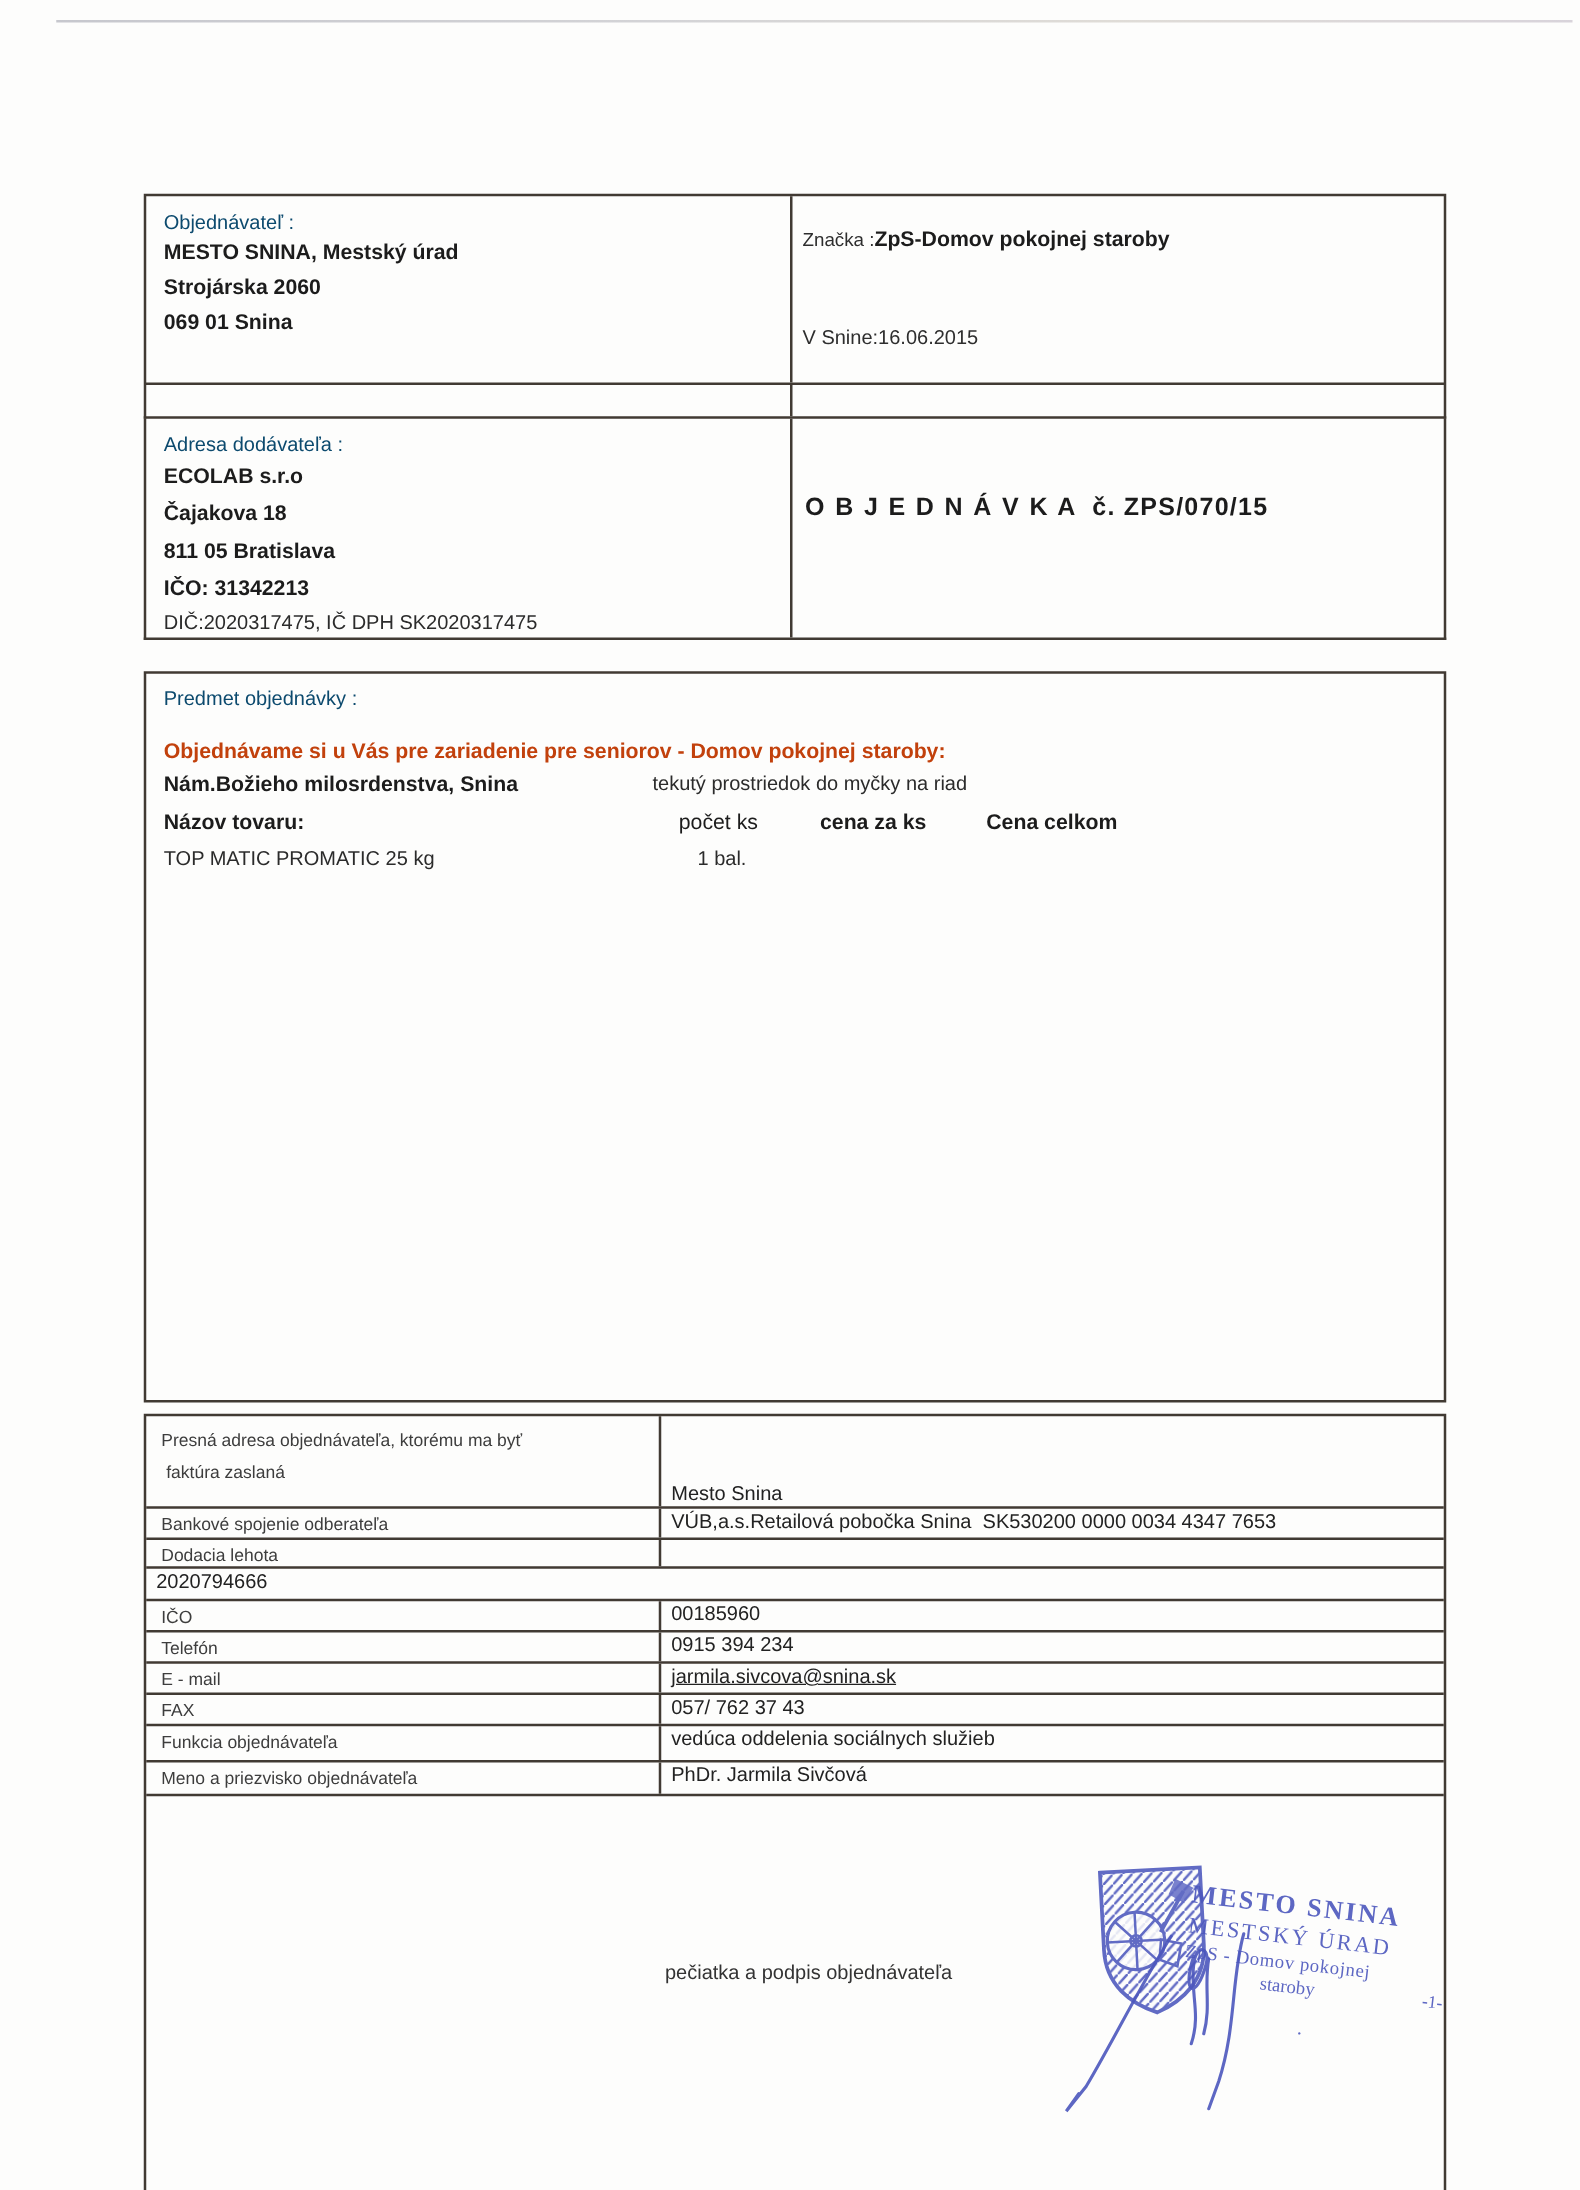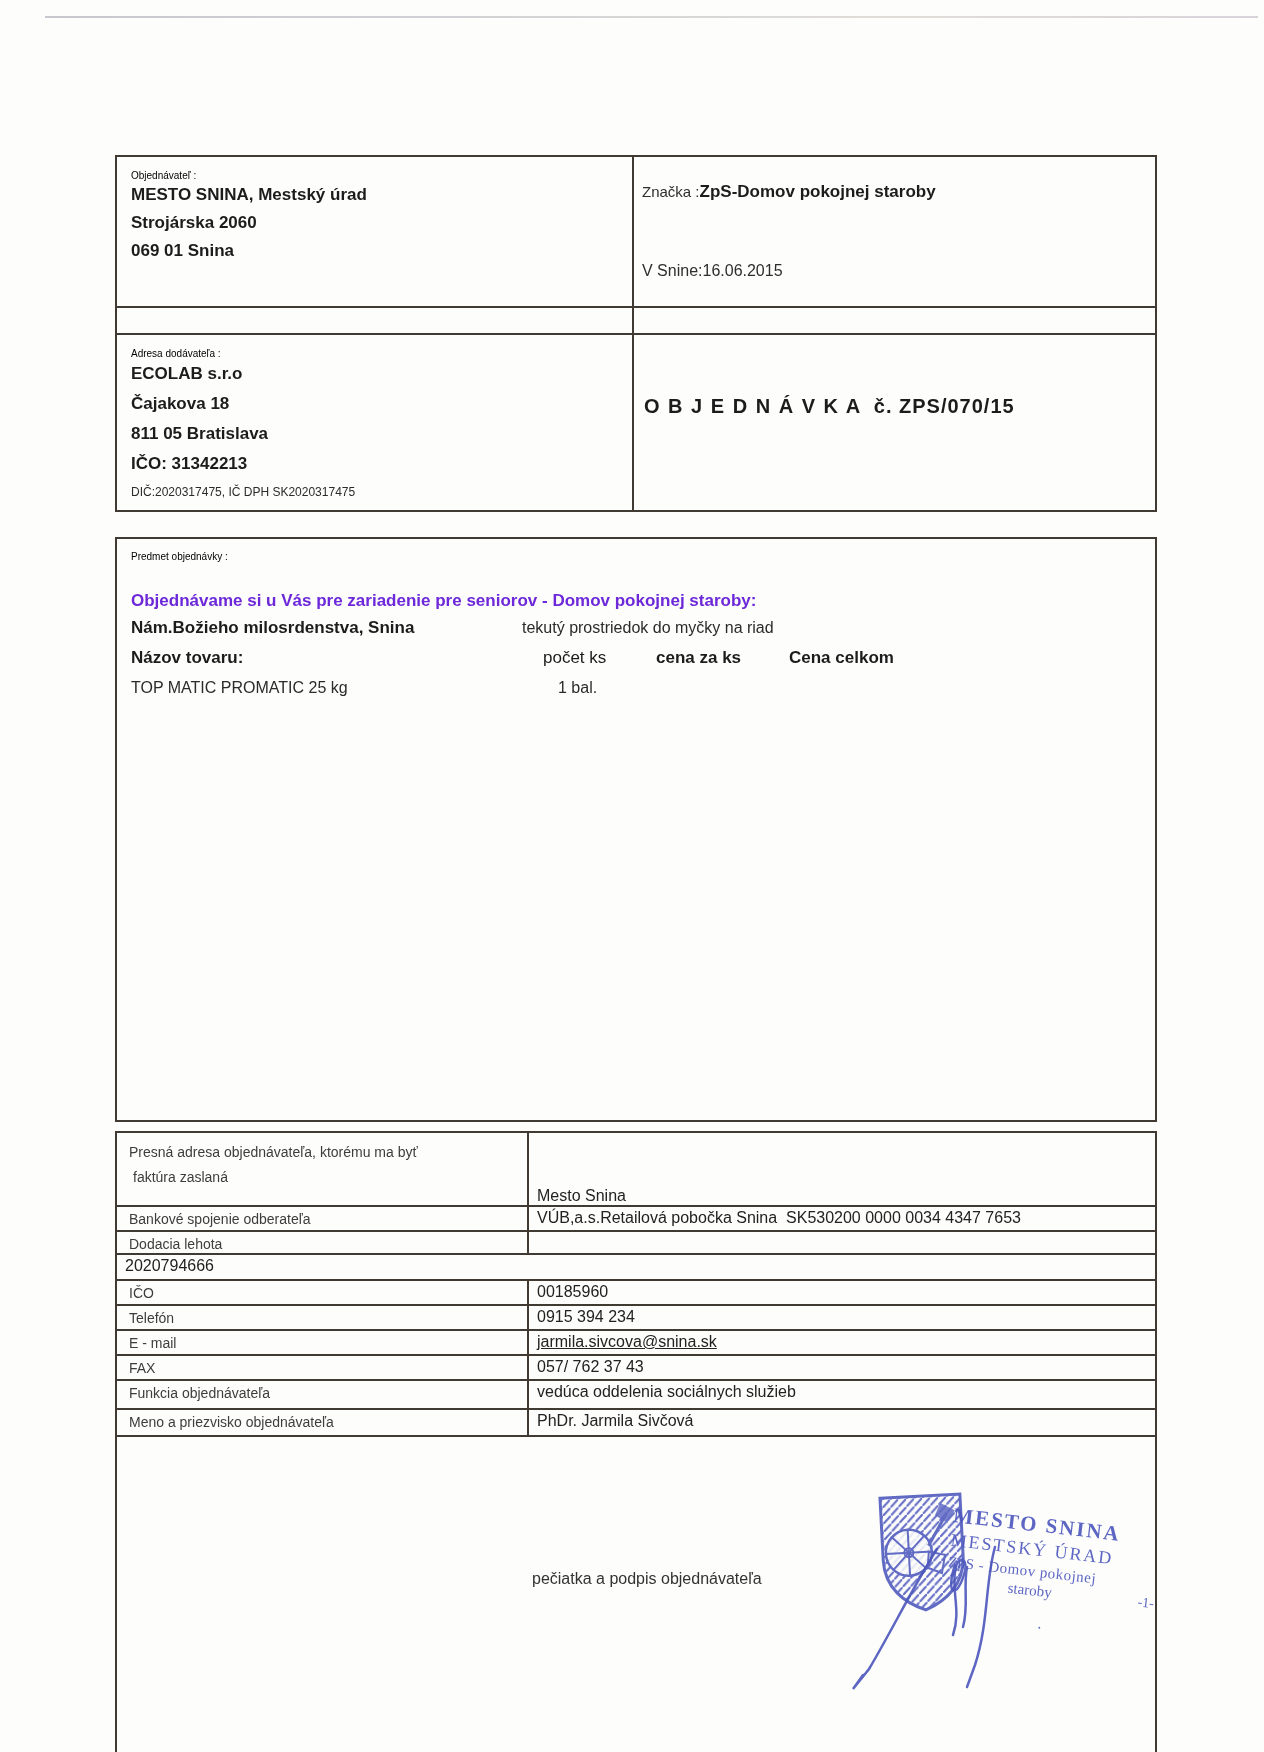--- a/index.html
+++ b/index.html
@@ -22,39 +22,39 @@
   .box1 { top:155px; height:153px; }
   .strip { top:308px; height:27px; border-top:none; }
   .box2 { top:335px; height:177px; border-top:none; }
   .box3 { top:537px; height:585px; }
   .box4 { top:1131px; height:648px; display:flex; flex-direction:column; }
 
   .cols { display:flex; height:100%; }
   .cell-left { width:517px; border-right:2px solid #413a33; box-sizing:border-box; padding:13px 10px 0 14px; }
   .cell-right { flex:1; position:relative; padding:25px 8px 0 8px; }
 
-  .small-label { font-size:10px; color:#000000; }
+  .small-label { font-size:16px; color:#0c4a6e; }
   .bold-line { font-size:17px; font-weight:bold; color:#1c1c1c; line-height:28px; }
   .box1 .bold-line:first-of-type { margin-top:5px; }
   .box2 .cell-left .bold-line { line-height:30px; }
   .box2 .cell-left .bold-line:first-of-type { margin-top:6px; }
-  .reg-line { font-size:12px; color:#2b2b2b; line-height:26px; }
+  .reg-line { font-size:16px; color:#2b2b2b; line-height:26px; }
 
   .mark-line { font-size:15px; color:#2e2e2e; }
   .mark-line b { font-size:17px; color:#1c1c1c; }
   .date-line { position:absolute; left:8px; bottom:26px; font-size:16px; color:#2e2e2e; }
 
   .order-title { position:absolute; left:10px; top:60px; font-weight:bold; color:#1c1c1c;
                  font-size:20px; letter-spacing:1.5px; white-space:nowrap; }
   .order-title .order-no { letter-spacing:1px; margin-left:12px; }
 
   
   .sline { position:absolute; left:0; right:0; }
   .s-label   { top:12px;  left:14px; }
-  .s-intro   { top:52px;  left:14px; font-size:17px; font-weight:bold; color:#6d28d9; }
+  .s-intro   { top:52px;  left:14px; font-size:17px; font-weight:bold; color:#c2410c; }
   .s-place   { top:79px;  left:14px; font-size:17px; font-weight:bold; color:#1c1c1c; }
   .s-desc    { top:80px;  left:405px; font-size:16px; }
   .s-colname { top:109px; left:14px;  font-size:17px; font-weight:bold; color:#1c1c1c; }
   .s-colqty  { top:109px; left:426px; font-size:17px; font-weight:normal; color:#1c1c1c; }
   .s-colprice{ top:109px; left:539px; font-size:17px; font-weight:bold; color:#1c1c1c; }
   .s-coltot  { top:109px; left:672px; font-size:17px; font-weight:bold; color:#1c1c1c; }
   .s-item    { top:140px; left:14px;  font-size:16px; }
   .s-itemqty { top:140px; left:441px; font-size:16px; }
   .abs { position:absolute; }
 

